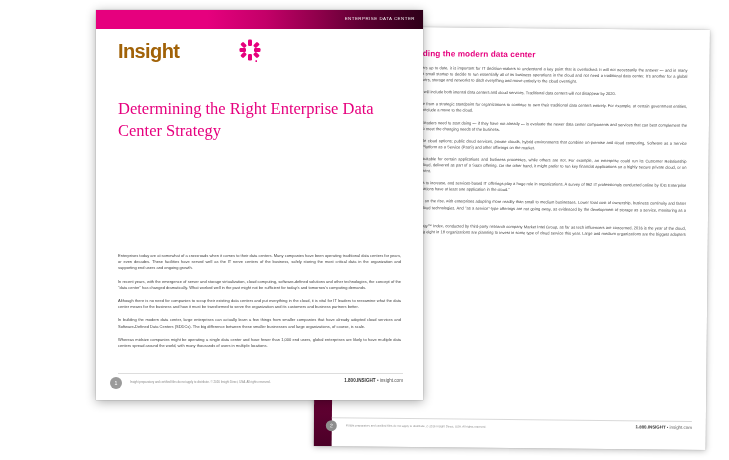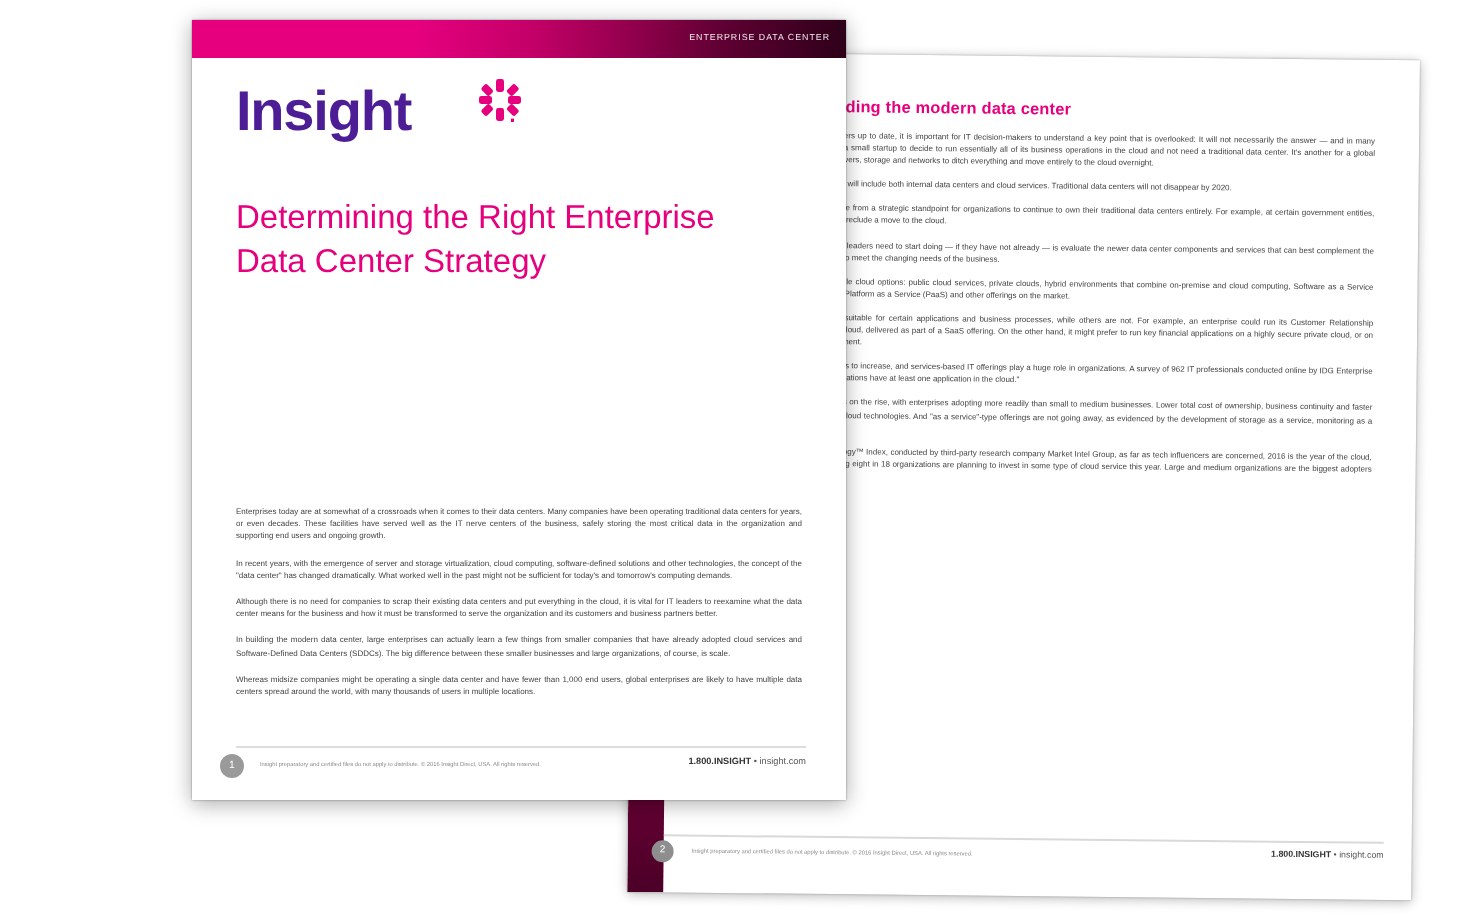--- a/index.html
+++ b/index.html
@@ -144,22 +144,22 @@
     top: 6px;
     color: #ffffff;
     font-size: 4.4px;
     letter-spacing: 0.5px;
     opacity: 0.92;
   }
   .p1-logo {
     position: absolute;
     left: 22px;
     top: 30px;
-    color: #4c1d95;
-    font-size: 28px;
+    color: #a16207;
+    font-size: 20px;
     font-weight: bold;
     letter-spacing: -0.6px;
   }
   .p1-logo-mark {
     position: absolute;
     left: 143px;
     top: 29px;
     width: 22px;
     height: 22px;
   }
@@ -173,20 +173,21 @@
   }
   .p1-title {
     position: absolute;
     left: 22px;
     top: 88px;
     right: 38px;
     color: #e6007e;
     font-size: 16.5px;
     line-height: 22px;
     font-weight: normal;
+    font-family: Liberation Serif, serif;
   }
   .p1-body {
     position: absolute;
     left: 22px;
     right: 22px;
     top: 243px;
   }
   .p1-para {
     color: #3f3f3f;
     font-size: 4.0px;

